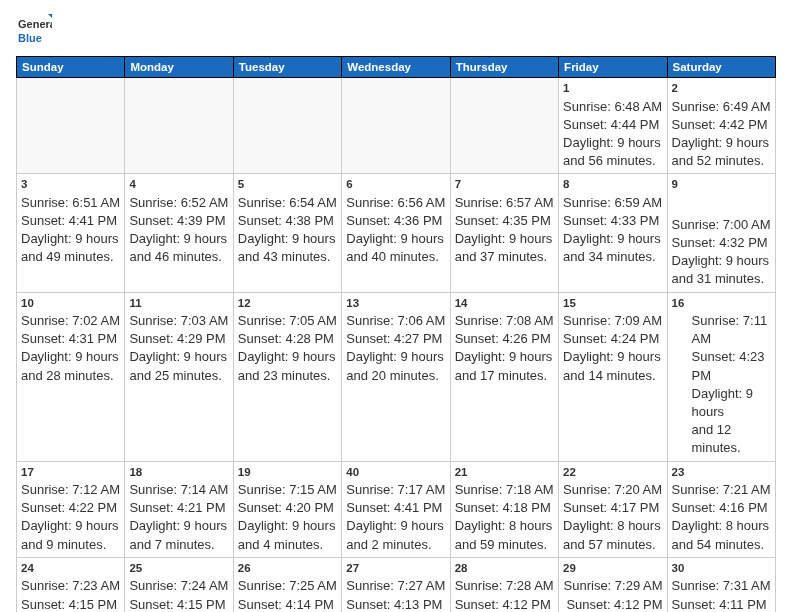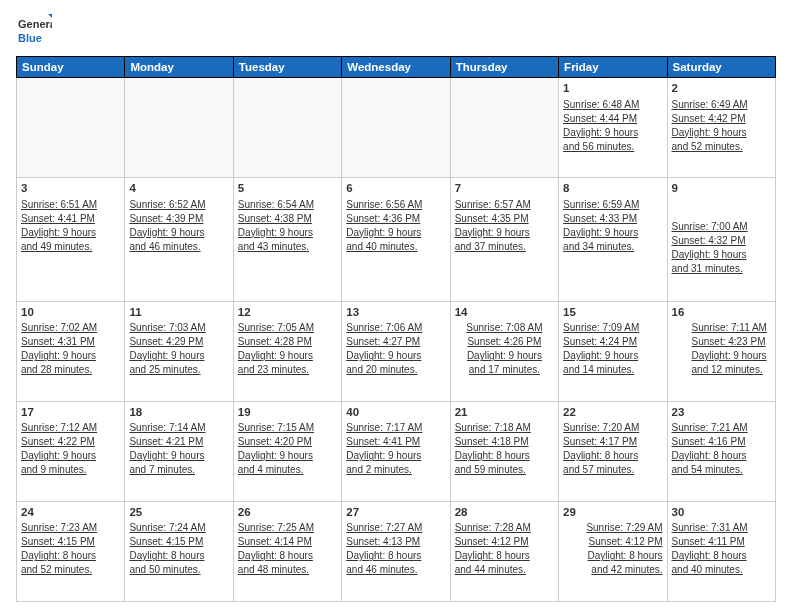--- a/index.html
+++ b/index.html
@@ -70,24 +70,23 @@
       background: #f8f8f8;
     }
     .day-num {
       font-size: 11.5px;
       font-weight: bold;
       color: #333;
       display: block;
       margin-bottom: 1px;
     }
     .day-info {
-      font-size: 10px;
+      font-size: 13px;
       color: #333;
       line-height: 1.4;
-      text-decoration: underline;
     }
   </style>
 </head>
 <body>
 
 <div class="page">
   <div class="header">
     <div class="logo">
   <svg width="36" height="36" viewBox="0 0 36 36" xmlns="http://www.w3.org/2000/svg">
     <text x="2" y="16" font-size="11" font-weight="bold" fill="#333" font-family="Arial, sans-serif">General</text>
@@ -210,21 +209,21 @@
           </td>
           <td>
             <span class="day-num">13</span>
             <div class="day-info" style="white-space: pre-line;">Sunrise: 7:06 AM
 Sunset: 4:27 PM
 Daylight: 9 hours
 and 20 minutes.</div>
           </td>
           <td>
             <span class="day-num">14</span>
-            <div class="day-info" style="white-space: pre-line; text-align: center;">Sunrise: 7:08 AM
+            <div class="day-info" style="white-space: pre-line;">Sunrise: 7:08 AM
 Sunset: 4:26 PM
 Daylight: 9 hours
 and 17 minutes.</div>
           </td>
           <td>
             <span class="day-num">15</span>
             <div class="day-info" style="white-space: pre-line;">Sunrise: 7:09 AM
 Sunset: 4:24 PM
 Daylight: 9 hours
 and 14 minutes.</div>

